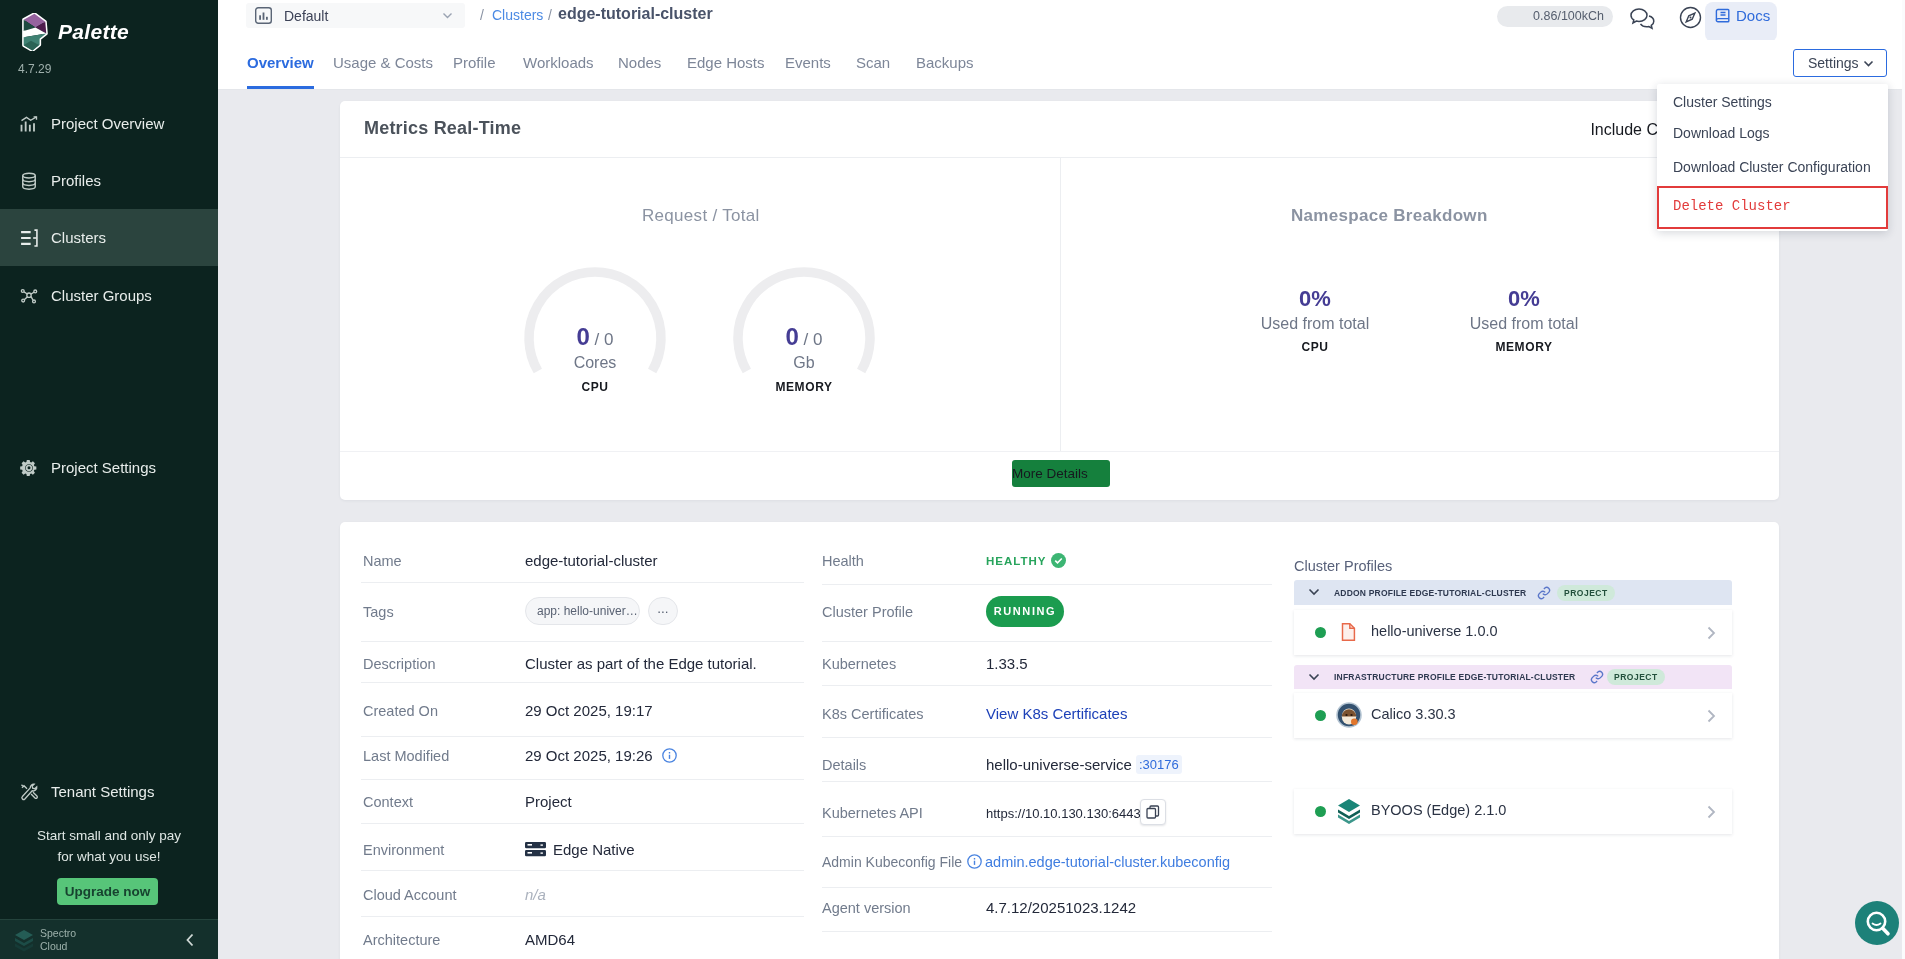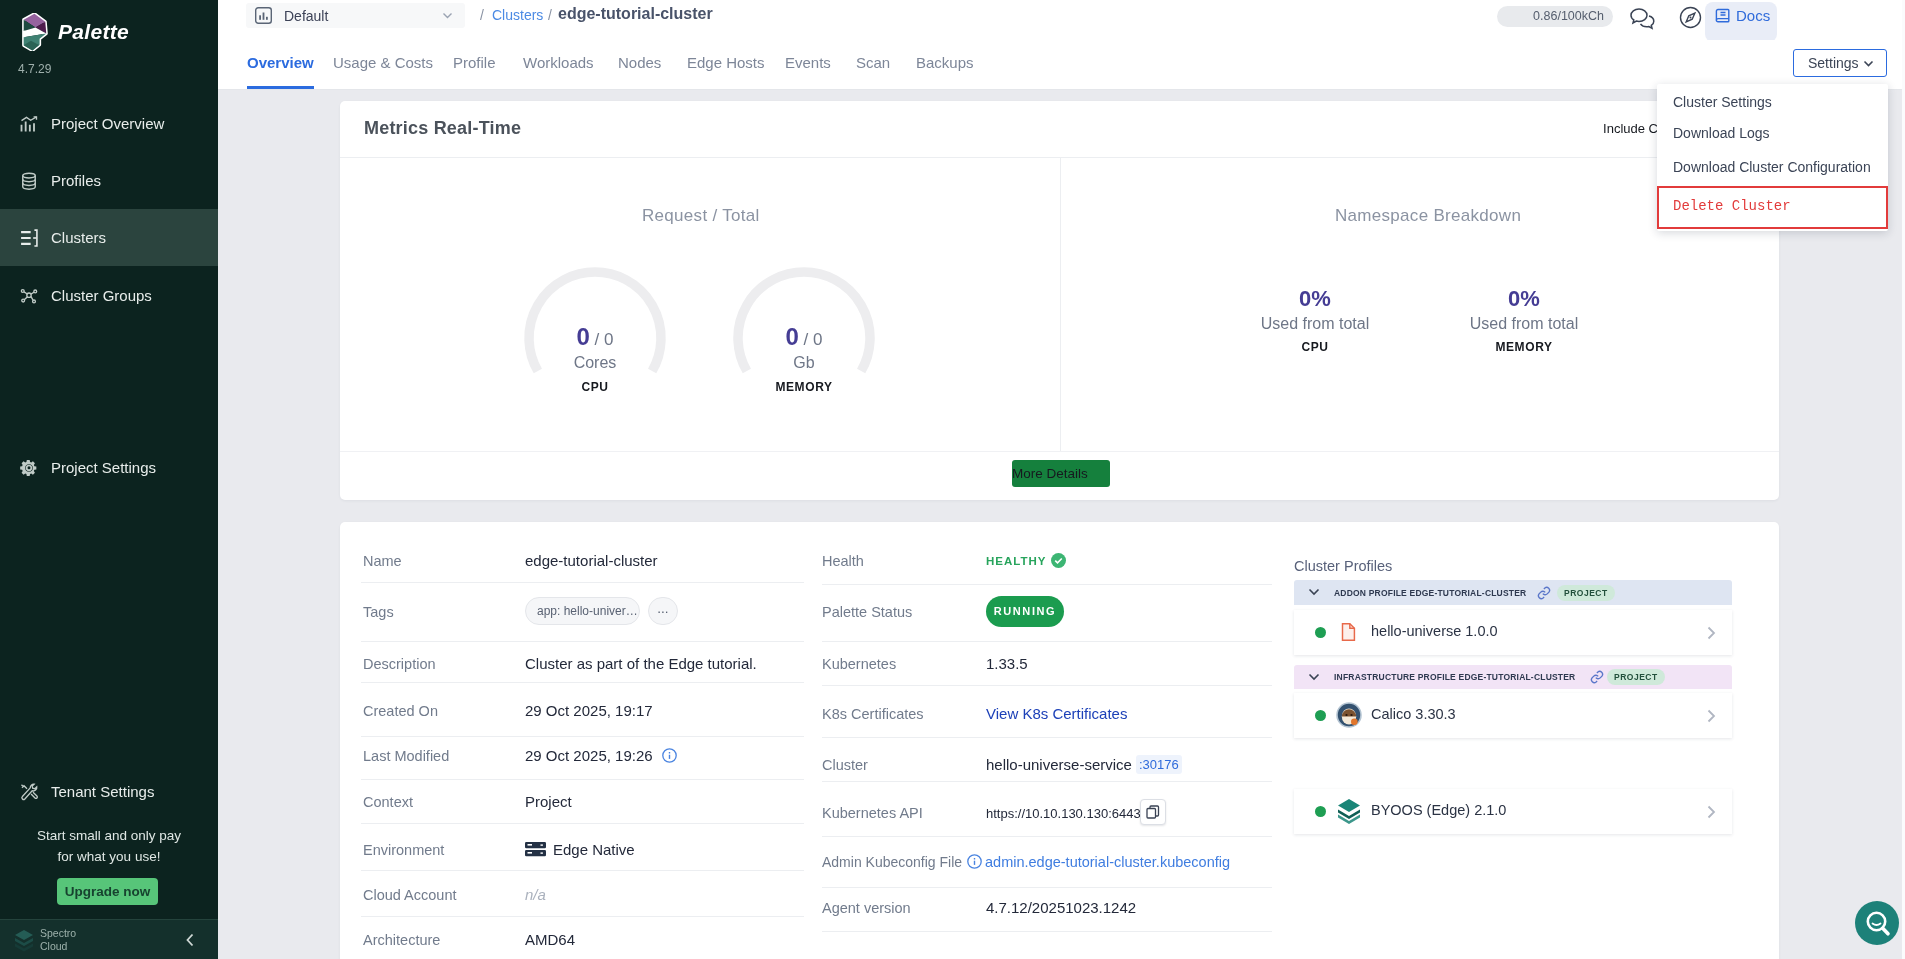--- a/index.html
+++ b/index.html
@@ -167,25 +167,25 @@
   <span class="tab" style="left:305px;">Workloads</span>
   <span class="tab" style="left:400px;">Nodes</span>
   <span class="tab" style="left:469px;">Edge Hosts</span>
   <span class="tab" style="left:567px;">Events</span>
   <span class="tab" style="left:638px;">Scan</span>
   <span class="tab" style="left:698px;">Backups</span>
 </div>
 
 <div class="card" id="mcard">
   <h2>Metrics Real-Time</h2>
-  <div style="position:absolute; right:121px; top:20px; color:#16191f; font-size:13px;margin-left:8px;">Include C</div>
+  <div style="position:absolute; right:121px; top:20px; color:#16191f; font-size:16px;margin-left:8px;">Include C</div>
   <div id="mhdrline"></div>
   <div id="mdivider"></div>
   <span class="gaugetitle" style="left:302px;">Request / Total</span>
-  <span class="gaugetitle" style="left:995px;">Namespace Breakdown</span>
+  <span class="gaugetitle" style="left:951px;font-weight:bold;">Namespace Breakdown</span>
 
   <svg style="position:absolute; left:183px; top:165px;" width="144" height="144" viewBox="0 0 144 144">
     <path d="M 14.84 105.0 A 66 66 0 1 1 129.16 105.0" fill="none" stroke="#ededef" stroke-width="9.5"></path>
   </svg>
   <svg style="position:absolute; left:392px; top:165px;" width="144" height="144" viewBox="0 0 144 144">
     <path d="M 14.84 105.0 A 66 66 0 1 1 129.16 105.0" fill="none" stroke="#ededef" stroke-width="9.5"></path>
   </svg>
   <div class="glabel" style="left:185px; top:222px; width:140px;">
     <span style="color:#453d94; font-size:24px; font-weight:bold;">0</span><span style="color:#6e7687; font-size:17px;"> / 0</span>
     <div style="color:#6e7687; font-size:16px; margin-top:3px;">Cores</div>
@@ -263,33 +263,33 @@
   <span class="abs val" style="left:185px; top:409px;">AMD64</span>
 
   <span class="abs lbl" style="left:482px; top:31px;">Health</span>
   <span class="abs" style="left:646px; top:33px; color:#27a45c; font-size:11.5px; font-weight:bold; letter-spacing:1px;">HEALTHY</span>
   <svg class="abs" style="left:711px; top:31px;" width="15" height="15" viewBox="0 0 17 17">
       <circle cx="8.5" cy="8.5" r="8.5" fill="#3cb573"></circle>
       <path d="M4.8 8.6 L7.4 11.2 L12.2 6.2" fill="none" stroke="#fff" stroke-width="1.8"></path>
     </svg>
   <div class="hline" style="left:482px; top:62px; width:450px;"></div>
 
-  <span class="abs lbl" style="left:482px; top:82px;">Palette Status</span>
+  <span class="abs lbl" style="left:482px; top:82px;">Cluster Profile</span>
   <div class="abs" style="left:646px; top:74px; width:78px; height:31px; background:#1b9c4f; border-radius:16px; color:#fff; font-size:11px; font-weight:bold; letter-spacing:1.6px; text-align:center; line-height:31px;">RUNNING</div>
   <div class="hline" style="left:482px; top:119px; width:450px;"></div>
 
   <span class="abs lbl" style="left:482px; top:134px;">Kubernetes</span>
   <span class="abs val" style="left:646px; top:133px;">1.33.5</span>
   <div class="hline" style="left:482px; top:163px; width:450px;"></div>
 
   <span class="abs lbl" style="left:482px; top:184px;">K8s Certificates</span>
   <span class="abs" style="left:646px; top:183px; color:#1d41b8; font-size:15px;">View K8s Certificates</span>
   <div class="hline" style="left:482px; top:215px; width:450px;"></div>
 
-  <span class="abs lbl" style="left:482px; top:235px;">Cluster</span>
+  <span class="abs lbl" style="left:482px; top:235px;">Details</span>
   <span class="abs val" style="left:646px; top:234px;">hello-universe-service</span>
   <span class="abs" style="left:796px; top:233px; background:#eef3fc; color:#2f6bdb; font-size:13px; padding:2px 3px; border-radius:3px;">:30176</span>
   <div class="hline" style="left:482px; top:259px; width:450px;"></div>
 
   <span class="abs lbl" style="left:482px; top:283px;">Kubernetes API</span>
   <span class="abs val" style="left:646px; top:284px; font-size:13px;">https://10.10.130.130:6443</span>
   <div class="abs" style="left:800px; top:277px; width:26px; height:26px; border:1px solid #dcdfe5; border-radius:4px; box-shadow:0 1px 2px rgba(30,40,60,.12); background:#fff;">
     <svg style="position:absolute; left:5px; top:5px;" width="14" height="14" viewBox="0 0 14 14">
         <rect x="1" y="3.5" width="8.5" height="9.5" rx="1" fill="none" stroke="#3a4354" stroke-width="1.3"></rect>
         <path d="M4 3.5 V2 a1 1 0 0 1 1-1 h6.5 a1 1 0 0 1 1 1 v8 a1 1 0 0 1-1 1 H10" fill="none" stroke="#3a4354" stroke-width="1.3"></path>

